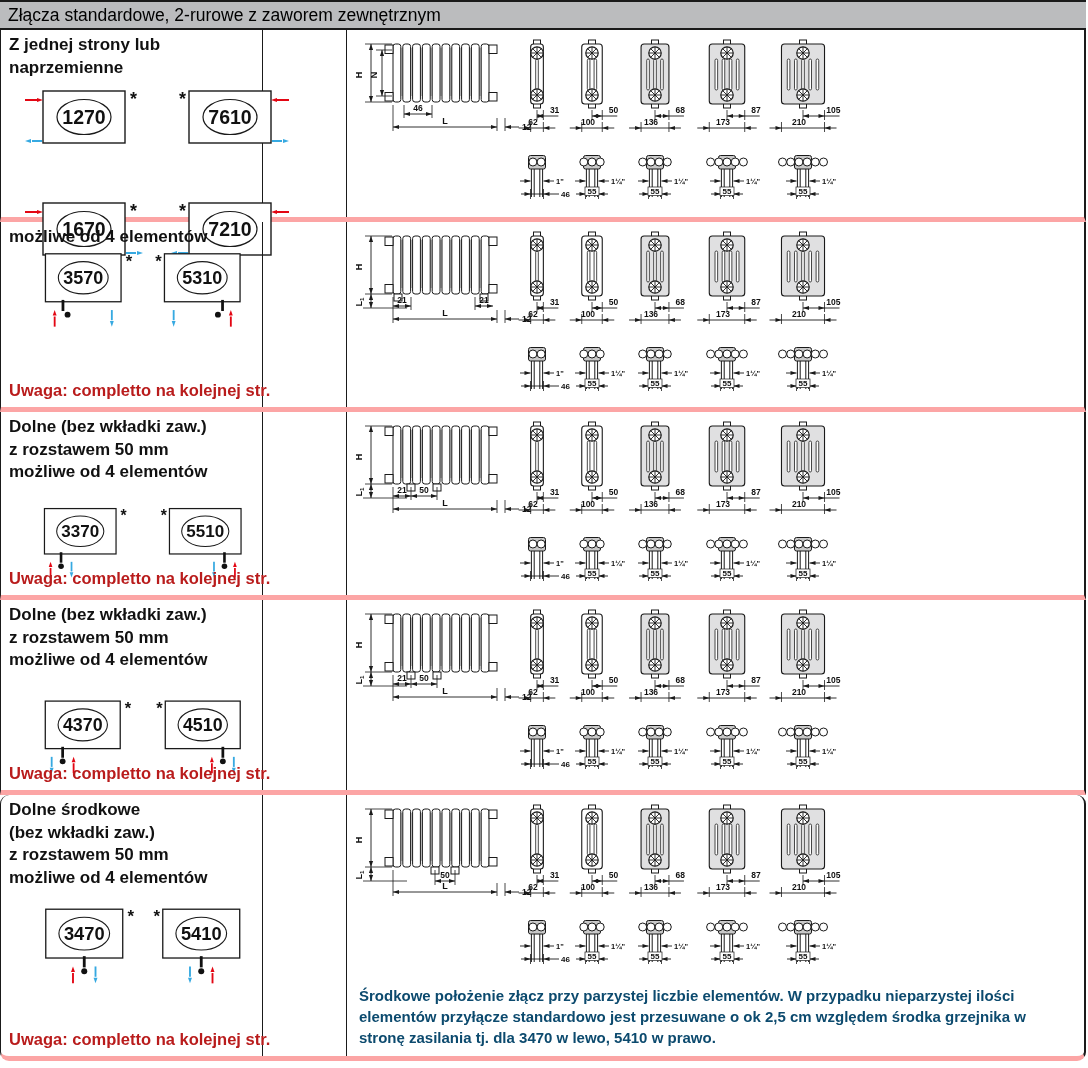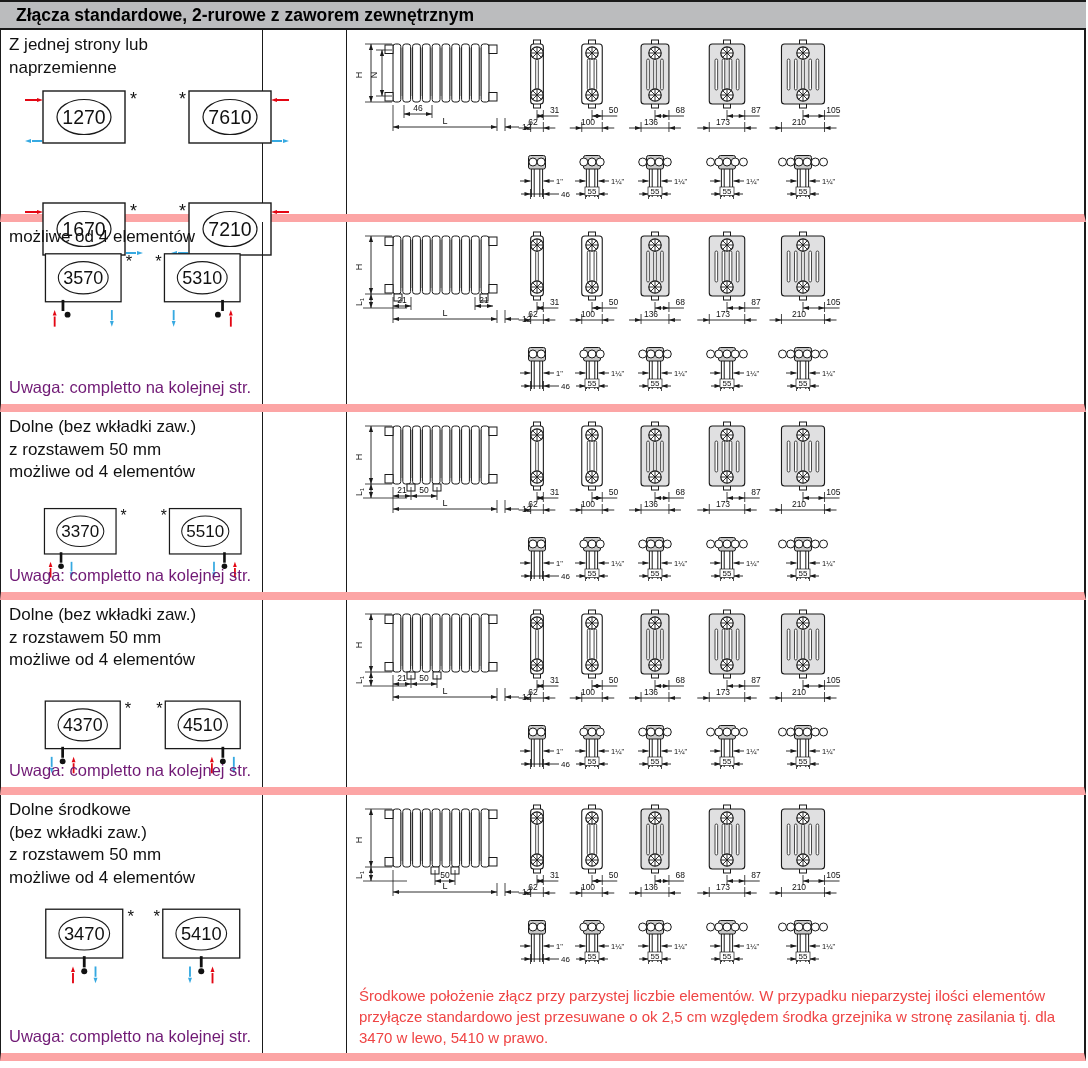--- a/index.html
+++ b/index.html
@@ -1,34 +1,34 @@
 <!DOCTYPE html>
 <html><head>
 <meta charset="utf-8">
 <style>
   html,body{margin:0;padding:0;background:#fff;}
   body{width:1088px;font-family:"Liberation Sans", sans-serif;color:#111;}
   .page{width:1086px;position:relative;}
   .title-bar{height:26px;background:#bbbcbe;border-top:2px solid #1a1a1a;border-bottom:2px solid #1a1a1a;
-    font-size:17.5px;font-weight:bold;line-height:26px;padding-left:16px;box-sizing:content-box;color:#000;}
-  .trow{display:flex;border-bottom:8px solid #fca5a5;border-left:1px solid #1a1a1a;border-right:2px solid #1a1a1a;box-sizing:border-box;}
-  .trow.r0{height:192px;} .trow.r1{height:190px;} .trow.r2{height:188px;} .trow.r3{height:195px;} .trow.r4{height:266px;}
+    font-size:17.5px;font-weight:normal;line-height:26px;padding-left:8px;box-sizing:content-box;color:#000;}
+  .trow{display:flex;border-bottom:5px solid #fca5a5;border-left:1px solid #1a1a1a;border-right:2px solid #1a1a1a;box-sizing:border-box;font-weight:bold;}
+  .trow.r0{height:192px;} .trow.r1{height:190px;} .trow.r2{height:188px;} .trow.r3{height:195px;} .trow.r4{height:266px;border-radius:9px;}
   .cell-desc{width:262px;flex:0 0 262px;border-right:1.5px solid #1a1a1a;position:relative;box-sizing:border-box;
     padding:4px 4px 0 8px;}
   .cell-mid{width:84px;flex:0 0 84px;border-right:1.5px solid #1a1a1a;box-sizing:border-box;}
   .cell-draw{flex:1 1 auto;position:relative;padding:2px 1px 0 2px;box-sizing:border-box;}
   .desc-line{font-size:17px;line-height:22.5px;color:#111;}
   .badges{display:flex;}
   .badges.grid2{display:grid;grid-template-columns:122px 122px;column-gap:3px;row-gap:0;padding-left:14px;margin-top:4px;gap:24px;}
   .badges.b1{margin-top:-6px;padding-left:18px;gap:6px;}
   .badges.b2{margin-top:12px;padding-left:18px;gap:18px;}
   .badges.b3{margin-top:18px;padding-left:18px;gap:8px;}
   .badges.b4{margin-top:10px;padding-left:18px;gap:2px;align-items:flex-end;}
-  .uwaga{position:absolute;left:8px;bottom:7px;font-size:16.5px;color:#701a75;white-space:nowrap;}
-  .footer-note{margin:10px 10px 0 10px;font-size:15px;line-height:21px;color:#ef4444;max-width:710px;}
+  .uwaga{position:absolute;left:8px;bottom:7px;font-size:16.5px;color:#b91c1c;white-space:nowrap;}
+  .footer-note{margin:10px 10px 0 10px;font-size:15px;line-height:21px;color:#0c4a6e;max-width:710px;}
   svg{display:block;}
 </style>
 </head>
 <body>
 
 <div class="page">
   <div class="title-bar">
     <span>Złącza standardowe, 2-rurowe z zaworem zewnętrznym</span>
   </div>
 

